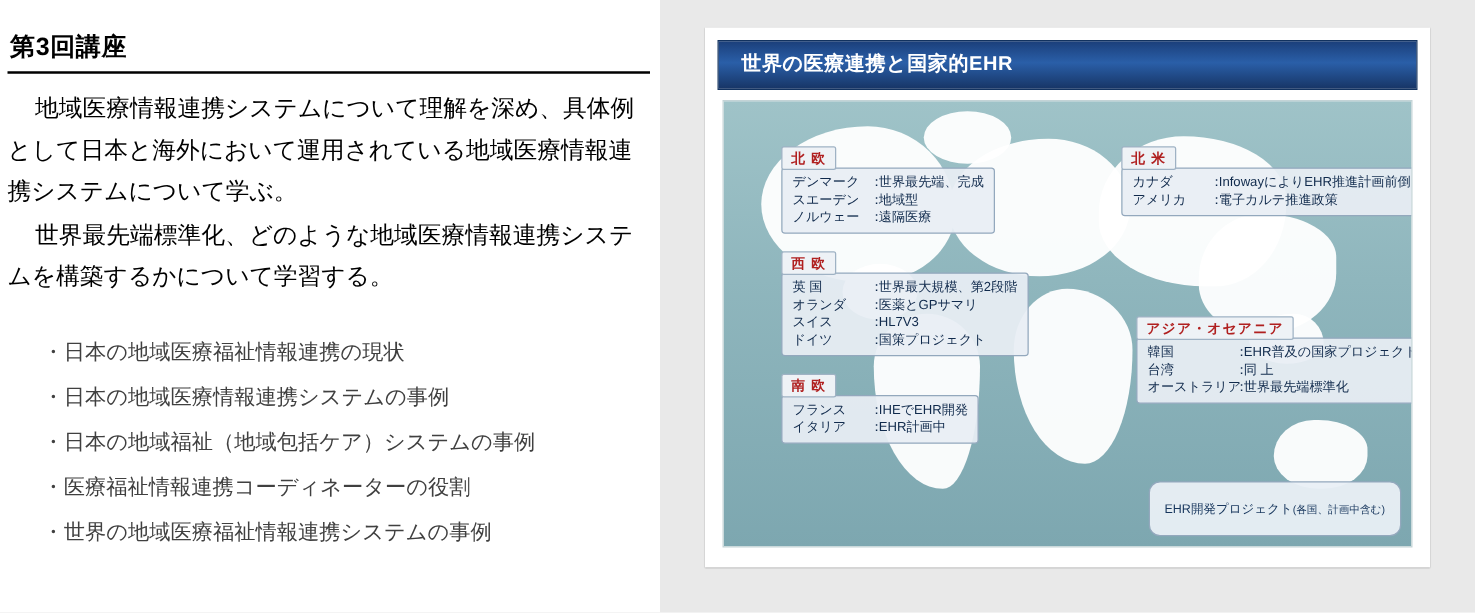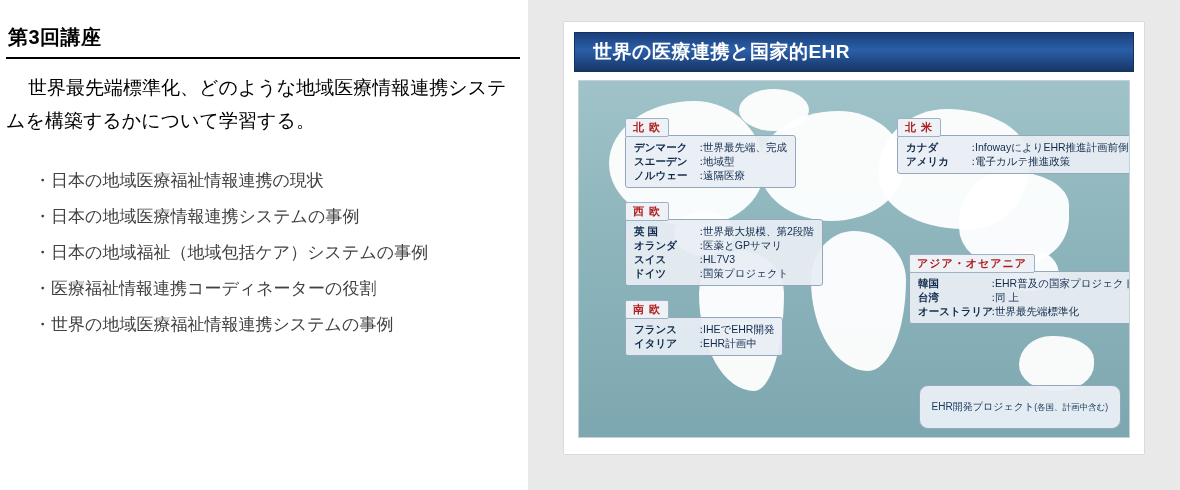--- a/index.html
+++ b/index.html
@@ -81,21 +81,21 @@
     left: 10px;
     top: 10px;
     width: 560px;
     height: 40px;
     background: linear-gradient(to bottom, #1b3f7a 0%, #2a5fa8 45%, #173566 100%);
     border: 1px solid #12325f;
     box-sizing: border-box;
   }
   #slide-title {
     color: #ffffff;
-    font-size: 19px;
+    font-size: 16px;
     font-weight: bold;
     line-height: 38px;
     padding-left: 18px;
     letter-spacing: 0.5px;
   }
   #map-area {
     position: absolute;
     left: 14px;
     top: 58px;
     width: 552px;
@@ -181,21 +181,20 @@
   }
   .region-row {
     font-size: 10.5px;
     color: #102a4c;
     line-height: 14px;
     white-space: nowrap;
   }
   .rr-name {
     display: inline-block;
     width: 62px;
-    font-weight: bold;
   }
   .rr-name.wide {
     width: 70px;
   }
   .rr-sep {
     display: inline-block;
     width: 7px;
   }
   #legend-box {
     position: absolute;
@@ -213,20 +212,21 @@
     font-size: 8.5px;
   }
 </style>
 </head>
 <body>
 
 <div id="left-column">
   <div id="lesson-title">第3回講座</div>
   <div id="title-rule"></div>
 
+  <p class="para">地域医療情報連携システムについて理解を深め、具体例として日本と海外において運用されている地域医療情報連携システムについて学ぶ。</p>
   <p class="para">世界最先端標準化、どのような地域医療情報連携システムを構築するかについて学習する。</p>
 
   <ul id="bullet-list">
     <li>・日本の地域医療福祉情報連携の現状</li>
     <li>・日本の地域医療情報連携システムの事例</li>
     <li>・日本の地域福祉（地域包括ケア）システムの事例</li>
     <li>・医療福祉情報連携コーディネーターの役割</li>
     <li>・世界の地域医療福祉情報連携システムの事例</li>
   </ul>
 </div>

